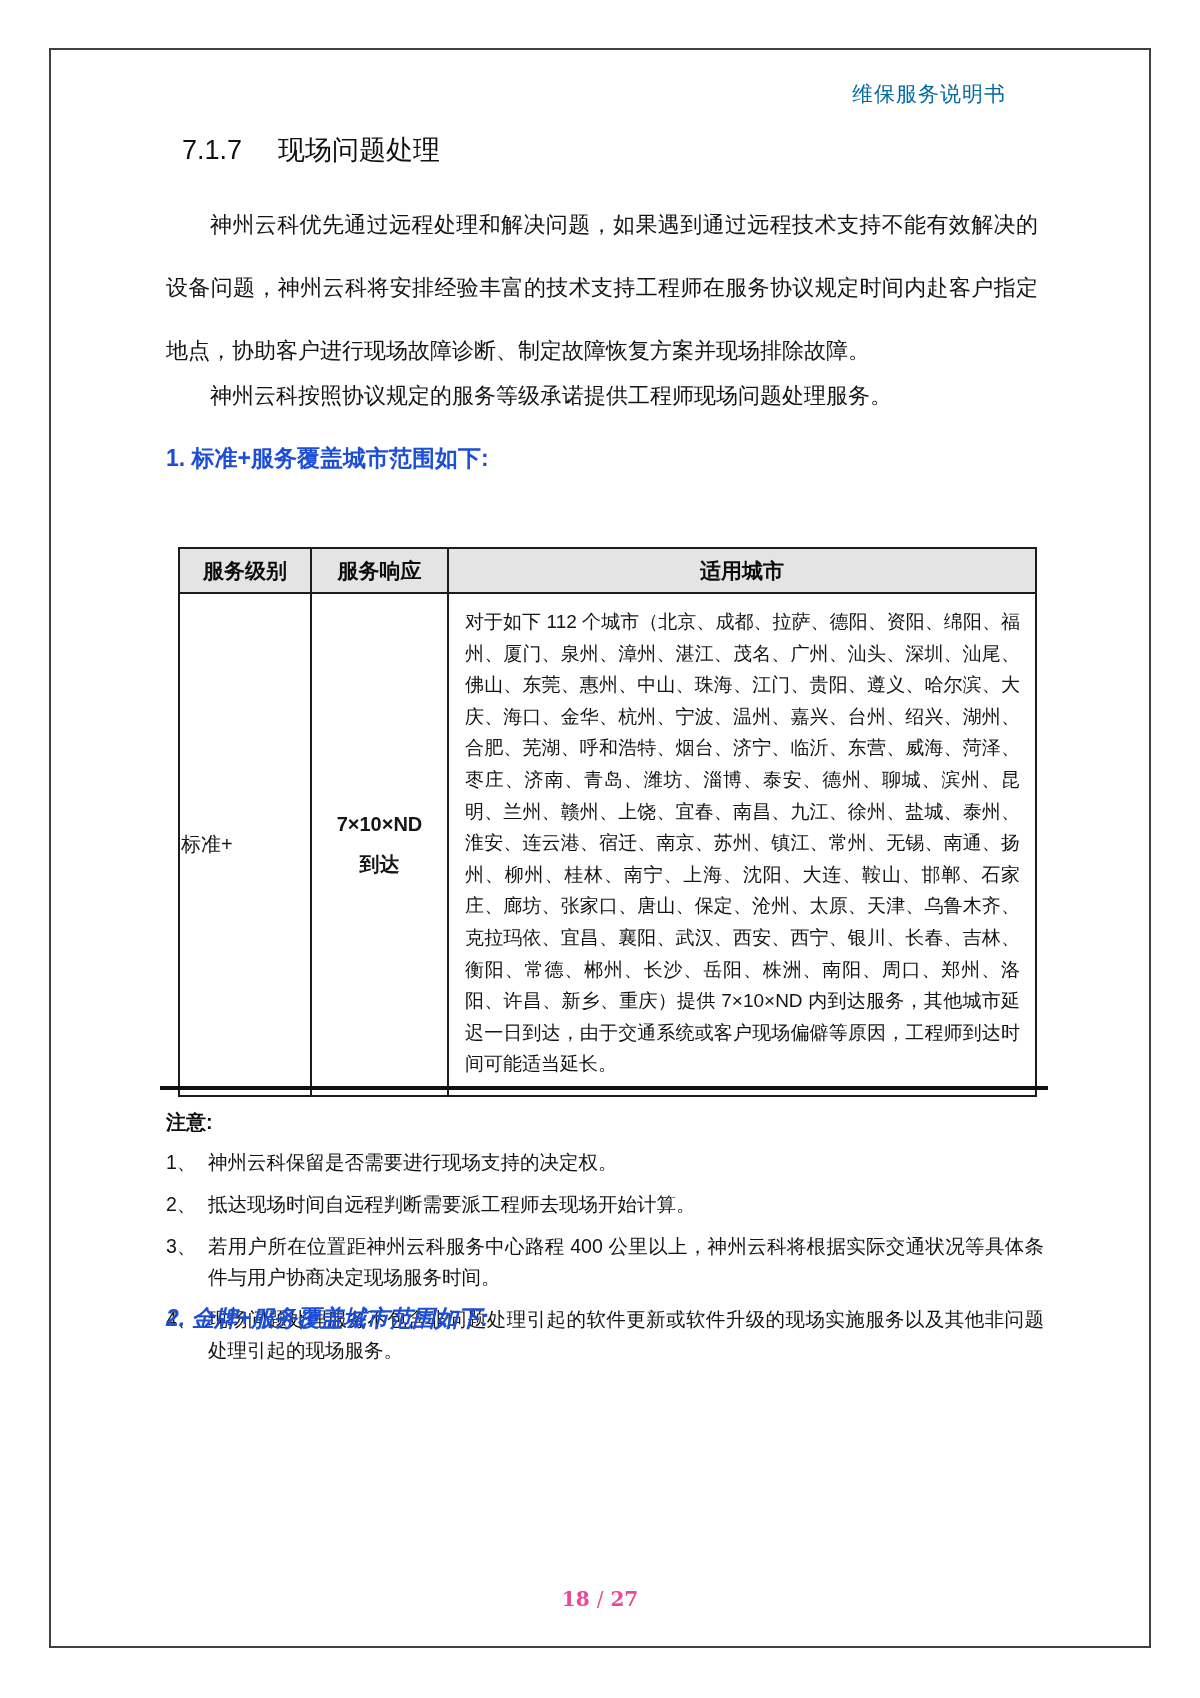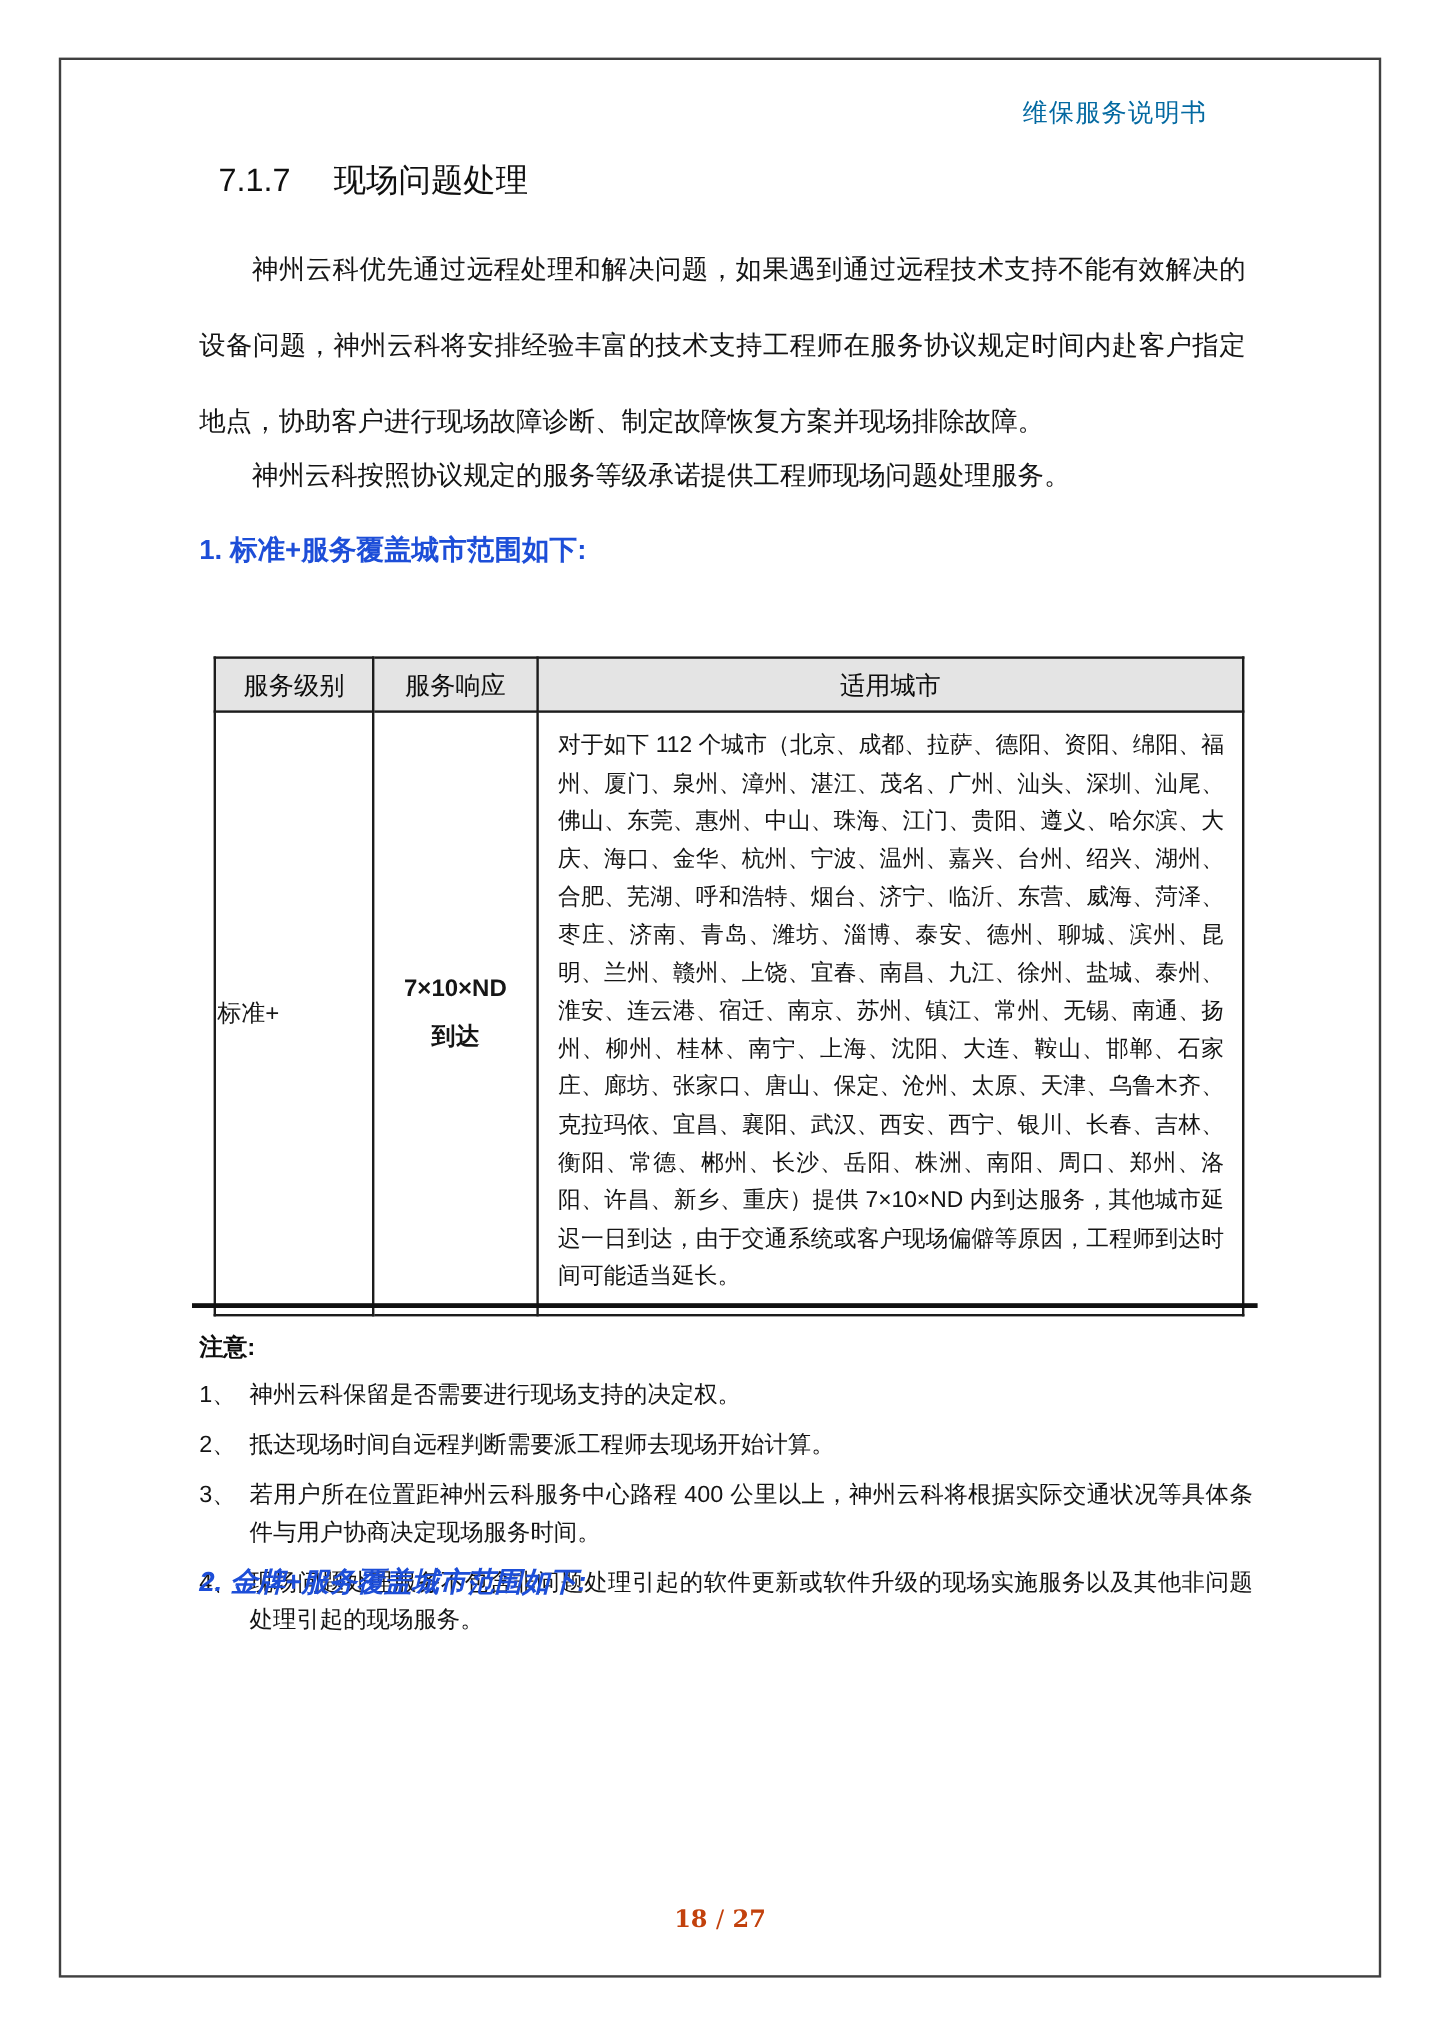--- a/index.html
+++ b/index.html
@@ -78,21 +78,21 @@
     table-layout: fixed;
   }
   .svc-table th, .svc-table td {
     border: 2px solid #1c1c1c;
     box-sizing: border-box;
   }
   .svc-table th {
     height: 45px;
     background: #e4e4e4;
     font-size: 21px;
-    font-weight: 400;
+    font-weight: 700;
     text-align: center;
     color: #0c0c0c;
   }
   .col-level { width: 132px; }
   .col-response { width: 137px; }
   .svc-table td { vertical-align: middle; background: #ffffff; }
   .cell-level { text-align: left; font-size: 20px; }
   .cell-response { text-align: center; font-size: 20px; line-height: 40px; font-weight: bold; }
   .cell-cities {
     padding: 12px 15px 15px 16px;
@@ -137,21 +137,21 @@
   .note-text { flex: 1; text-align: justify; }
 
   .page-footer {
     position: absolute;
     left: 0;
     top: 1587px;
     width: 1200px;
     text-align: center;
     font-family: "DejaVu Serif", "Liberation Serif", serif;
     font-size: 20px;
-    color: #c2410c;
+    color: #ec4899;
   }
   .page-footer .pg { font-weight: 700; }
   .page-footer .sep { padding: 0 7px; font-weight: 400; }
 </style>
 </head>
 <body>
 
 <div class="page-border"></div>
 
 <div class="doc-header">维保服务说明书</div>

